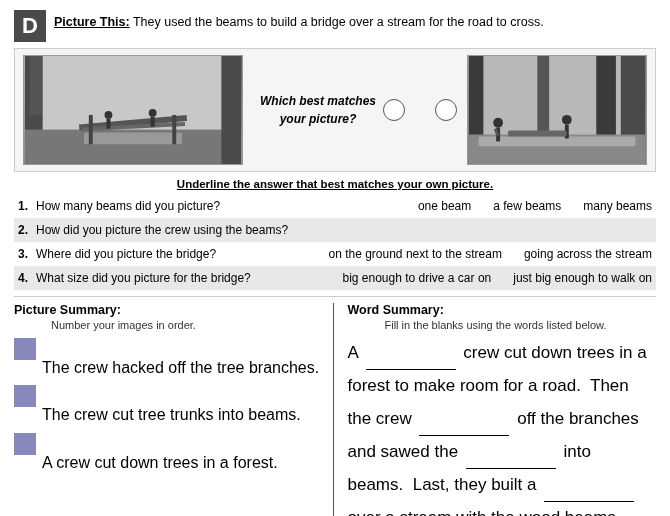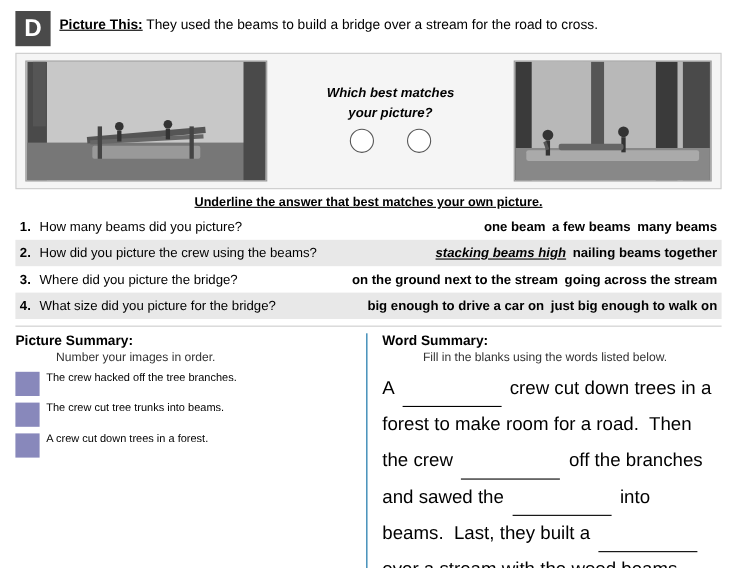--- a/index.html
+++ b/index.html
@@ -121,23 +121,22 @@
     .q-number {
       font-weight: bold;
       min-width: 18px;
       flex-shrink: 0;
     }
     .q-text {
       flex: 1;
     }
     .q-answers {
       display: flex;
-      gap: 6px;
+      gap: 22px;
       margin-left: 8px;
-      font-weight: bold;
     }
     .q-answer {
       white-space: nowrap;
     }
     .q-answer.highlighted {
       text-decoration: underline;
       font-style: italic;
     }
 
     
@@ -175,22 +174,23 @@
       gap: 6px;
     }
     .summary-box {
       width: 22px;
       height: 22px;
       background: #8888bb;
       flex-shrink: 0;
       margin-top: 1px;
     }
     .summary-item-text {
-      font-size: 10px;
+      font-size: 16px;
       line-height: 1.4;
+      margin-top: 20px;
     }
 
     
     .blank-line {
       display: inline-block;
       border-bottom: 1px solid #000;
       min-width: 90px;
       margin: 0 3px;
     }
     .ws-text {
@@ -253,21 +253,21 @@
 
         <rect x="200" y="0" width="20" height="110" fill="#4a4a4a"></rect>
 
         <circle cx="85" cy="60" r="4" fill="#333"></circle>
         <rect x="83" y="64" width="4" height="10" fill="#333"></rect>
         <circle cx="130" cy="58" r="4" fill="#333"></circle>
         <rect x="128" y="62" width="4" height="10" fill="#333"></rect>
       </svg>
     </div>
 
-    <div style="display:flex;flex-direction:column;align-items:center;flex:1;">
+    <div style="display:flex;flex-direction:row;align-items:center;flex:1;">
       <div class="which-best">
         <span>Which best matches</span><br>
         <span>your picture?</span>
       </div>
       <div class="answer-circles">
         <div class="circle"></div>
         <div class="circle"></div>
       </div>
     </div>
 
@@ -305,24 +305,20 @@
       <span class="q-text">How many beams did you picture?</span>
       <div class="q-answers">
         <span class="q-answer">one beam</span>
         <span class="q-answer">a few beams</span>
         <span class="q-answer">many beams</span>
       </div>
     </div>
     <div class="question-row shaded">
       <span class="q-number">2.</span>
       <span class="q-text">How did you picture the crew using the beams?</span>
-      <div class="q-answers">
-        <span class="q-answer highlighted">stacking beams high</span>
-        <span class="q-answer">nailing beams together</span>
-      </div>
     </div>
     <div class="question-row">
       <span class="q-number">3.</span>
       <span class="q-text">Where did you picture the bridge?</span>
       <div class="q-answers">
         <span class="q-answer">on the ground next to the stream</span>
         <span class="q-answer">going across the stream</span>
       </div>
     </div>
     <div class="question-row shaded">

